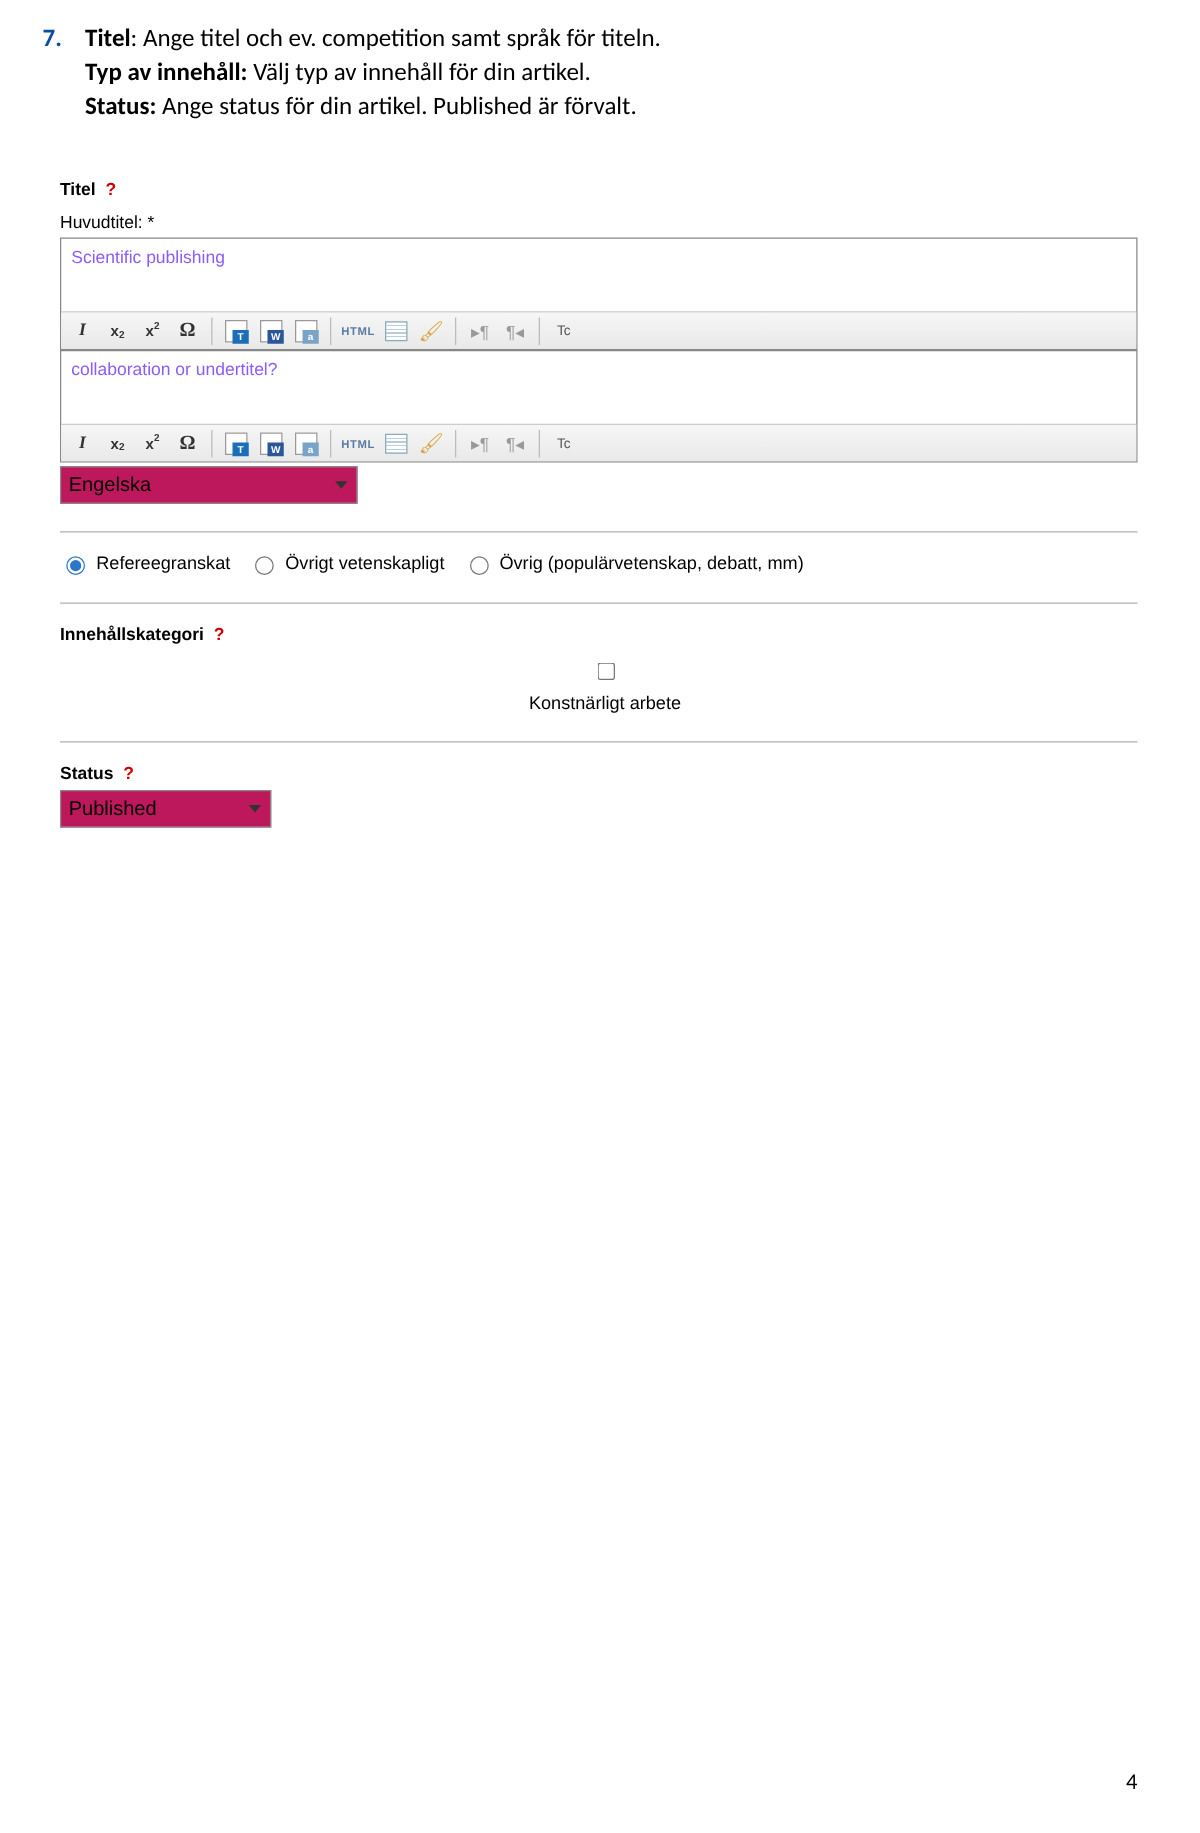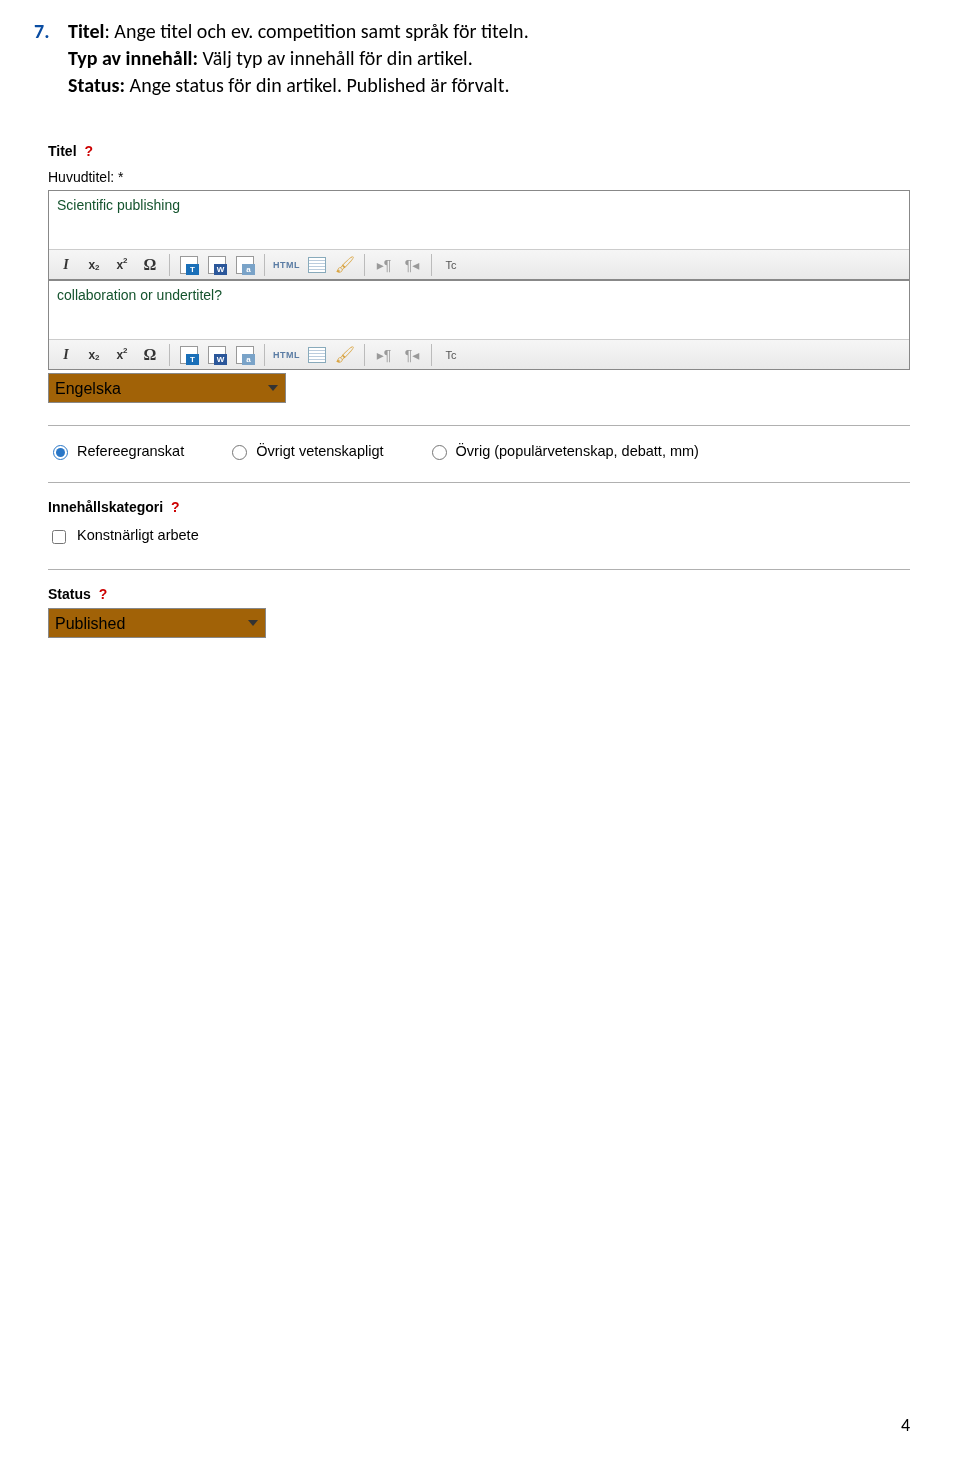--- a/index.html
+++ b/index.html
@@ -69,21 +69,21 @@
     border: 1px solid #888;
     background: #fff;
     width: 862px;
     box-sizing: border-box;
   }
   .rte .content {
     padding: 6px 8px;
     min-height: 46px;
     font-family: Verdana, Geneva, sans-serif;
     font-size: 14px;
-    color: #14532d;
+    color: #8b5cf6;
   }
   .rte .toolbar {
     border-top: 1px solid #ccc;
     background: linear-gradient(#f6f6f6, #e9e9e9);
     display: flex;
     align-items: center;
     padding: 4px 6px;
     gap: 6px;
     height: 30px;
     box-sizing: border-box;
@@ -152,26 +152,26 @@
     background: repeating-linear-gradient(#fff, #fff 2px, #bcd 2px, #bcd 3px);
   }
   .brush-btn { color: #d9a441; font-size: 16px; }
   .para-btn { color: #999; font-size: 14px; }
   .tc-btn { font-family: Arial; font-size: 11px; color: #555; text-align: right; }
   .select-wrap {
     position: relative;
     width: 238px;
     margin-top: 3px;
   }
-  .select-wrap.sm { width: 218px; }
+  .select-wrap.sm { width: 169px; }
   .select {
     width: 100%;
     height: 30px;
     border: 1px solid #888;
-    background: #a16207;
+    background: #be185d;
     font-family: Verdana, Geneva, sans-serif;
     font-size: 16px;
     padding: 3px 24px 3px 6px;
     box-sizing: border-box;
     appearance: none;
     -webkit-appearance: none;
   }
   .select-wrap::after {
     content: "";
     position: absolute;
@@ -184,41 +184,42 @@
     pointer-events: none;
   }
   .hr {
     border: none;
     border-top: 1px solid #b0b0b0;
     margin: 22px 0 16px 0;
     width: 862px;
   }
   .radio-row {
     display: flex;
-    gap: 43px;
+    gap: 15px;
     margin-top: 6px;
     align-items: center;
   }
   .radio-row label {
     display: flex;
     align-items: center;
     gap: 6px;
     font-size: 14.5px;
   }
   input[type=radio] {
     width: 15px;
     height: 15px;
     accent-color: #2a77c7;
   }
   .check-row label {
     display: flex;
-    align-items: flex-start;
+    align-items: center;
     gap: 8px;
     font-size: 14.5px;
     margin-top: 12px;
+    flex-direction: column;
   }
   input[type=checkbox] {
     width: 14px;
     height: 14px;
   }
 </style>
 </head>
 <body>
 
 <div class="page">

